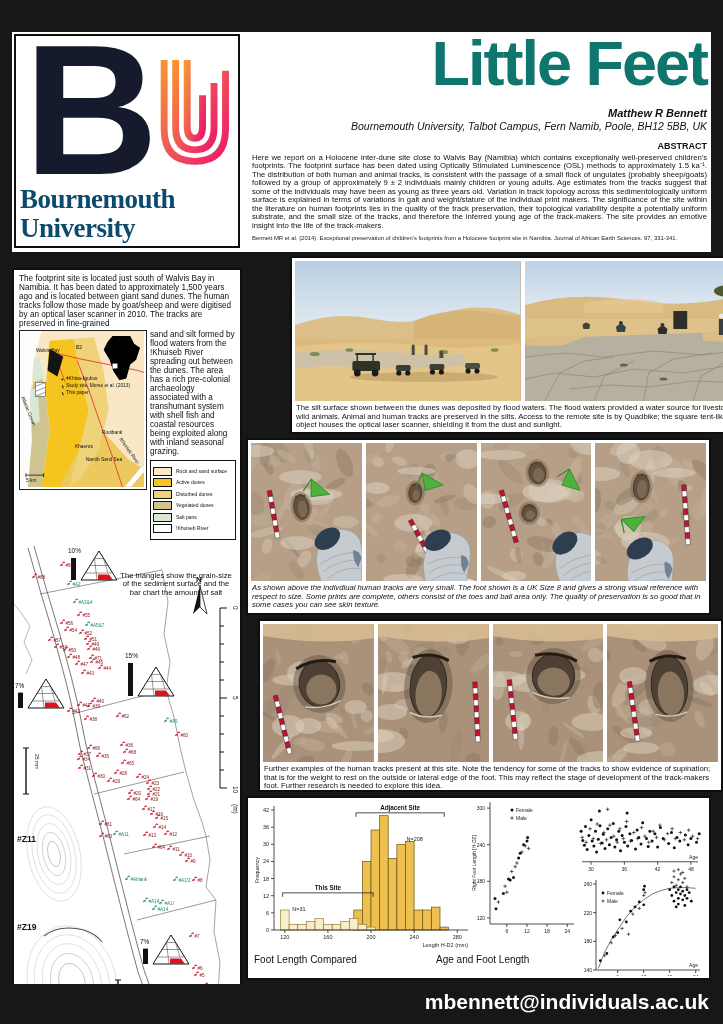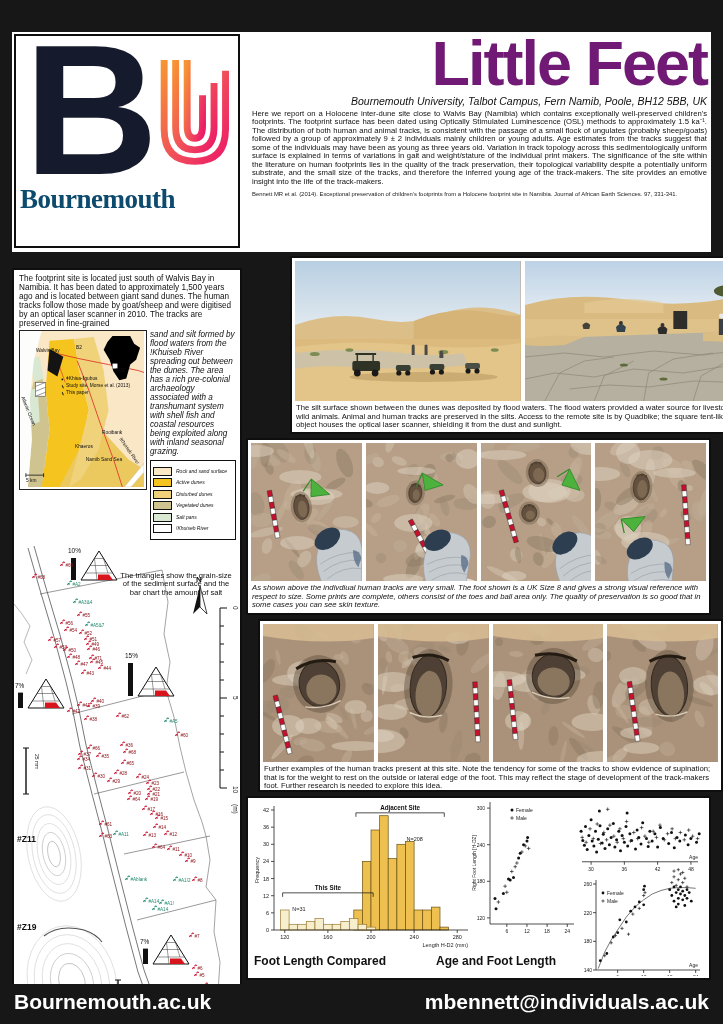--- a/index.html
+++ b/index.html
@@ -7,49 +7,49 @@
           font-family:"Liberation Sans",sans-serif;color:#111;}
   .panel{position:absolute;background:#fff;border:2.5px solid #0e0e0e;box-sizing:border-box;}
   
   .header-panel{left:12px;top:32px;width:699px;height:220px;border:none;}
   .logo-box{position:absolute;left:2px;top:2px;width:226px;height:214px;border:2.5px solid #0e0e0e;box-sizing:border-box;background:#fff;}
   .logo-letters{display:flex;align-items:flex-start;padding:5px 6px 0 8px;height:140px;}
   .logo-b{font-size:186px;line-height:0.74;font-weight:bold;color:#151a2c;letter-spacing:-4px;font-family:"Liberation Sans",sans-serif;}
   .logo-u{margin-left:4px;margin-top:3px;}
   .logo-org{padding:4px 0 0 4px;font-family:"Liberation Serif",serif;font-weight:bold;font-size:27px;line-height:1.06;color:#0c4a6e;letter-spacing:-0.5px;}
   .header-right{position:absolute;left:240px;top:2px;width:455px;text-align:right;}
-  .title{font-size:63px;font-weight:bold;letter-spacing:-2px;line-height:0.95;color:#701a75;}
+  .title{font-size:63px;font-weight:bold;letter-spacing:-2px;line-height:0.95;color:#0f766e;}
   .author{margin-top:13px;font-weight:bold;font-style:italic;font-size:11px;}
   .affil{font-style:italic;font-size:10.5px;margin-top:1px;}
   .abs-head{font-weight:bold;font-size:9px;margin-top:9px;}
   .abstract{text-align:justify;font-size:7.7px;line-height:1.1;margin-top:3px;}
   .ref{text-align:left;font-size:5.9px;margin-top:5px;color:#222;}
   
   .left-panel{left:12px;top:268px;width:230px;height:724px;}
   .intro{font-size:8.2px;line-height:1.1;padding:4px 5px 0 5px;text-align:left;}
   .map-row{display:flex;padding:2px 4px 0 5px;gap:3px;}
   .map-wrap{position:relative;width:126px;height:158px;border:1px solid #222;flex:none;}
-  .map-side{width:86px;font-size:8.2px;line-height:1.1;font-style:italic;}
+  .map-side{width:86px;font-size:8.2px;line-height:1.1;}
   .map-label{position:absolute;font-size:4.8px;line-height:1;color:#111;white-space:nowrap;}
   .legend-box{border:1px solid #111;margin-top:4px;padding:3px 2px;}
   .legend-row{display:flex;align-items:center;gap:4px;margin:2.5px 0;}
   .legend-swatch{width:17px;height:7px;border:0.8px solid #111;flex:none;}
   .legend-label{font-size:5px;line-height:1;}
   .trackmap-wrap{position:relative;clear:both;margin-top:2px;height:520px;}
   .track-note{position:absolute;left:104px;top:30px;width:116px;font-size:7.6px;line-height:1.12;text-align:center;}
   
   .panel-a{left:246px;top:256px;width:465px;height:178px;margin-left:44px;}
   .panel-b{left:246px;top:438px;width:465px;height:177px;font-style:italic;}
   .panel-c{left:258px;top:619px;width:465px;height:173px;}
   .panel-d{left:246px;top:796px;width:465px;height:184px;}
   .photo-row{display:flex;gap:4px;padding:3px 3px 0 3px;}
   .photo{flex:1;height:140px;overflow:hidden;background:#b79e87;}
   .photo-b{height:138px;}
   .caption{font-size:7.7px;line-height:1.12;padding:3px 5px 0 4px;text-align:left;}
-  .chart-caption{position:absolute;font-weight:bold;font-size:12px;}
+  .chart-caption{position:absolute;font-weight:normal;font-size:10px;}
   
   .tk{font-family:"Liberation Sans",sans-serif;font-size:5.5px;fill:#222;}
   .tk5{font-family:"Liberation Sans",sans-serif;font-size:5px;fill:#222;}
   .tkb{font-family:"Liberation Sans",sans-serif;font-size:6.3px;font-weight:bold;fill:#111;}
   .tk45{font-family:"Liberation Sans",sans-serif;font-size:4.6px;}
   .tk6{font-family:"Liberation Sans",sans-serif;font-size:6.5px;fill:#111;}
   .tkz{font-family:"Liberation Sans",sans-serif;font-size:8.5px;font-weight:bold;fill:#111;}
   .ax{stroke:#222;stroke-width:0.8;fill:none;}
   .axk{stroke:#111;stroke-width:1;fill:none;}
   .thin{stroke:#333;stroke-width:0.5;fill:none;}
@@ -75,25 +75,28 @@
                 <stop offset="1" stop-color="#ec1a68"></stop>
             </linearGradient>
           </defs>
           <path d="M8,2 L8,92 Q8,134 48,134 Q88,134 88,92 L88,16" stroke="url(#ug)" stroke-width="9" fill="none"></path>
           <path d="M23,2 L23,90 Q23,119 48,119 Q73,119 73,90 L73,32" stroke="url(#ug)" stroke-width="9" fill="none"></path>
           <path d="M38,2 L38,88 Q38,104 48,104 Q58,104 58,88 L58,48" stroke="url(#ug)" stroke-width="9" fill="none"></path>
         </svg>
       </div>
       <div class="logo-org">
         <div>Bournemouth</div>
+        <div>University</div>
       </div>
     </div>
     <div class="header-right">
       <div class="title">Little Feet</div>
+      <div class="author">Matthew R Bennett</div>
       <div class="affil">Bournemouth University, Talbot Campus, Fern Namib, Poole, BH12 5BB, UK</div>
+      <div class="abs-head">ABSTRACT</div>
       <div class="abstract">Here we report on a Holocene inter-dune site close to Walvis Bay (Namibia) which contains exceptionally well-preserved children's footprints.  The footprint surface has been dated using Optically Stimulated Luminescence (OSL) methods to approximately 1.5 ka⁻¹.  The distribution of both human and animal tracks, is consistent with the passage of a small flock of ungulates (probably sheep/goats) followed by a group of approximately 9 ± 2 individuals mainly children or young adults.  Age estimates from the tracks suggest that some of the individuals may have been as young as three years old.  Variation in track topology across this sedimentologically uniform surface is explained in terms of variations in gait and weight/stature of the individual print makers. The significance of the site within the literature on human footprints lies in the quality of the track preservation, their topological variability despite a potentially uniform substrate, and the small size of the tracks, and therefore the inferred young age of the track-makers.  The site provides an emotive insight into the life of the track-makers.</div>
       <div class="ref">Bennett MR et al. (2014). Exceptional preservation of children's footprints from a Holocene footprint site in Namibia. Journal of African Earth Sciences. 97, 331-341.</div>
     </div>
   </div>
 
   <div class="panel left-panel">
     <div class="intro">The footprint site is located just south of Walvis Bay in Namibia. It has been dated to approximately 1,500 years ago and is located between giant sand dunes. The human tracks follow those made by goat/sheep and were digitised by an optical laser scanner in 2010.  The tracks are preserved in fine-grained</div>
     <div class="map-row">
       <div class="map-wrap">
         <svg width="124" height="156" viewBox="0 0 126 158" preserveAspectRatio="none">
@@ -1318,16 +1321,15 @@
         <path d="M211.1,84.6 H214.3 M212.7,83.0 V86.2" stroke="#222" stroke-width="0.7" fill="none"></path>
         <path d="M211.1,74.5 H214.3 M212.7,72.9 V76.1" stroke="#222" stroke-width="0.7" fill="none"></path>
         <path d="M213.2,80.3 H216.4 M214.8,78.7 V81.9" stroke="#222" stroke-width="0.7" fill="none"></path>
         <path d="M215.4,88.9 H218.6 M217.0,87.3 V90.5" stroke="#222" stroke-width="0.7" fill="none"></path>
       </svg>
     <div class="chart-caption" style="left:6px;top:156px;">Foot Length Compared</div>
     <div class="chart-caption" style="left:188px;top:156px;text-align:center;">Age and Foot Length</div>
   </div>
 
   <div class="footer">
-    <span class="fl">Bournemouth.ac.uk</span>
     <span class="fr">mbennett@individuals.ac.uk</span>
   </div>
 </div>
 
 </body></html>

